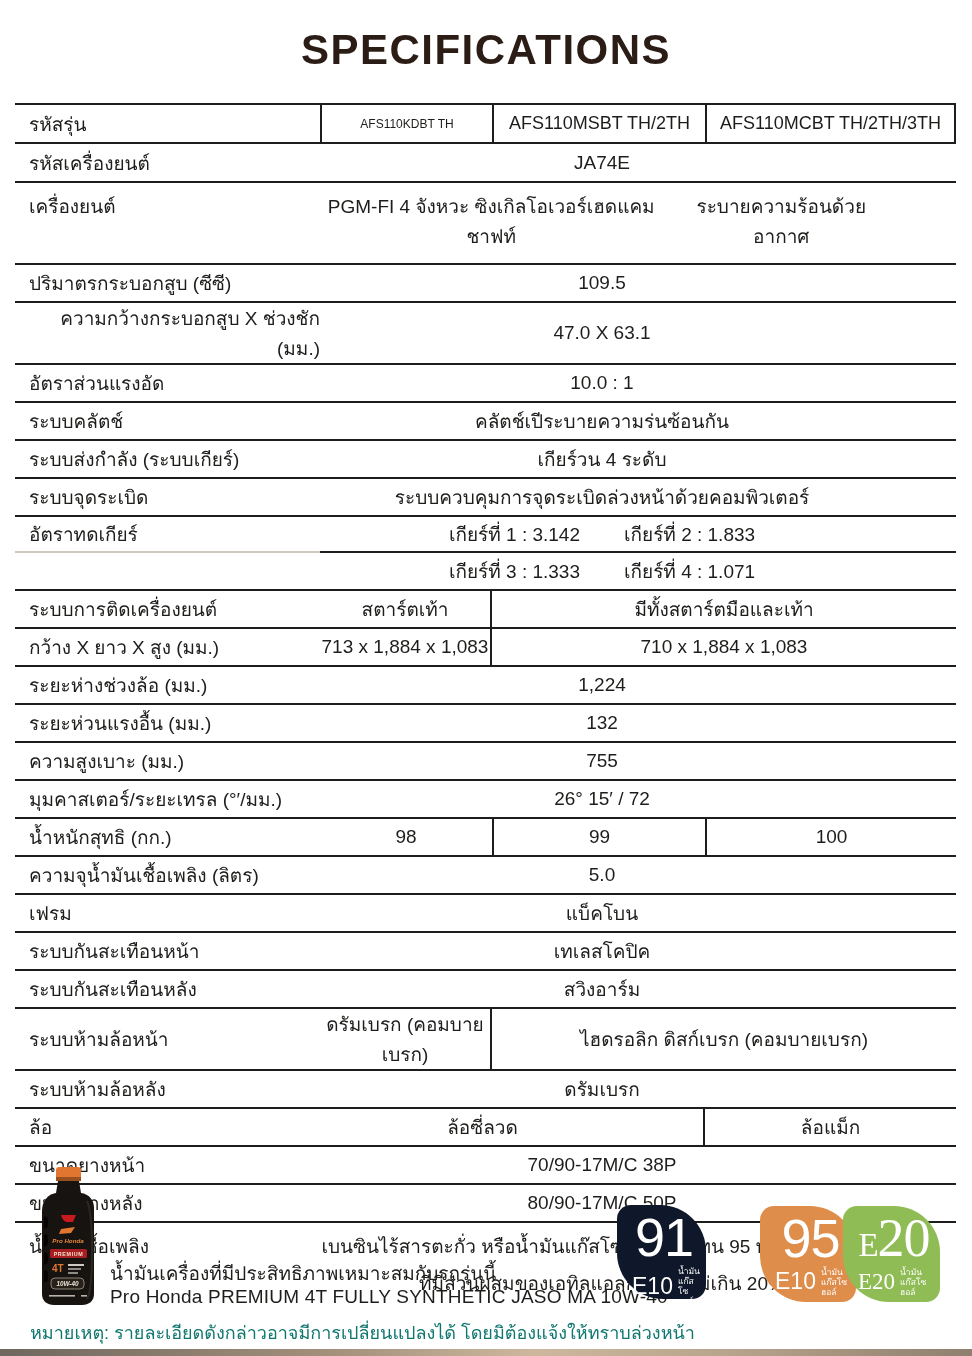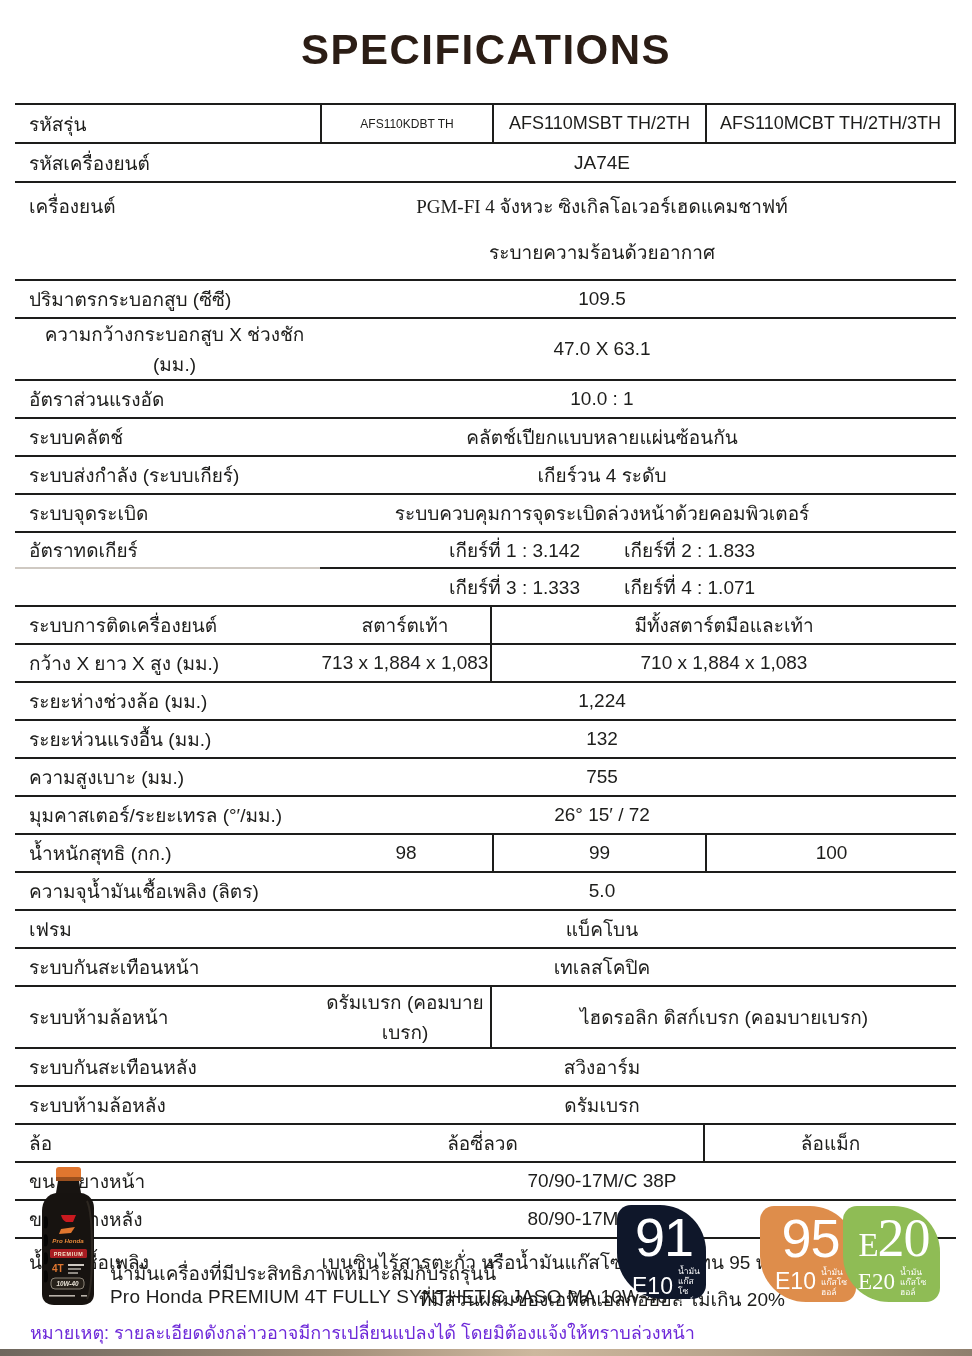--- a/index.html
+++ b/index.html
@@ -18,55 +18,55 @@
     position:absolute; top:103px; left:15px; width:941px;
     border-top:2px solid #1d1d1b; font-size:19px;
   }
   .r {
     display:grid; grid-template-columns:305px 172px 213px 251px;
     border-bottom:2px solid #1d1d1b; min-height:36px;
   }
   .r.noline { border-bottom:none; }
   .lab {
     grid-column:1/2; display:flex; align-items:center;
-    padding-left:14px; text-align:center;
+    padding-left:14px; text-align:right;
   }
   .val {
     display:flex; align-items:center; justify-content:center;
     text-align:center; align-self:stretch;
   }
   .c1 { grid-column:2/3; }
   .c2 { grid-column:3/4; }
   .c3 { grid-column:4/5; }
   .span-all { grid-column:2/5; padding-right:72px; }
   .span-23  { grid-column:3/5; }
   .span-12  { grid-column:2/4; padding-right:58px; }
   .bl { border-left:2px solid #1d1d1b; }
   .br { border-right:2px solid #1d1d1b; }
   
   .r-engine .lab { align-items:flex-start; padding-top:8px; }
   .val-stack {
     grid-column:2/5; padding:8px 72px 12px 0;
-    display:flex; flex-direction:column; justify-content:center;
-    gap:16px; text-align:center;font-family:Liberation Serif, serif;
+    display:flex; justify-content:center;
+    gap:16px; text-align:center;
   }
   
   .gear-flex { display:flex; justify-content:center; gap:44px; }
   .sep-split { height:2px; width:100%;
     background:linear-gradient(90deg,#cfc9c2 0,#cfc9c2 305px,#1d1d1b 305px,#1d1d1b 100%); }
   
   .fuel-stack {
     grid-column:2/5; padding:8px 72px 10px 0;
     display:flex; flex-direction:column; justify-content:center;
     gap:7px; text-align:center;
   }
   
   .oil-line1 { position:absolute; left:110px; top:1258px; font-size:19px; }
   .oil-line2 { position:absolute; left:110px; top:1286px; font-size:19px; letter-spacing:.2px; }
-  .note { position:absolute; left:30px; top:1318px; font-size:18px; color:#6d28d9; }
+  .note { position:absolute; left:30px; top:1318px; font-size:18px; color:#0f766e; }
   .bottle { position:absolute; left:35px; top:1167px; width:66px; height:140px; }
   
   .badge {
     position:absolute; color:#fff;
     border-radius:14px 46px 14px 46px;
     display:flex; flex-direction:column; justify-content:space-between;
     padding:4px 8px 13px 13px; box-sizing:border-box;
   }
   .badge-1 { left:617px; top:1205px; width:89px;  height:94px; }
   .badge-2 { left:760px; top:1206px; width:96px;  height:96px; }
@@ -123,21 +123,21 @@
       <div class="val span-all">47.0 X 63.1</div>
     </div>
 
     <div class="r">
       <div class="lab">อัตราส่วนแรงอัด</div>
       <div class="val span-all">10.0 : 1</div>
     </div>
 
     <div class="r">
       <div class="lab">ระบบคลัตช์</div>
-      <div class="val span-all">คลัตช์เปียกแบบหลายแผ่นซ้อนกัน</div>
+      <div class="val span-all">คลัตช์เปีระบายความร่นซ้อนกัน</div>
     </div>
 
     <div class="r">
       <div class="lab">ระบบส่งกำลัง (ระบบเกียร์)</div>
       <div class="val span-all">เกียร์วน 4 ระดับ</div>
     </div>
 
     <div class="r">
       <div class="lab">ระบบจุดระเบิด</div>
       <div class="val span-all">ระบบควบคุมการจุดระเบิดล่วงหน้าด้วยคอมพิวเตอร์</div>
@@ -211,28 +211,28 @@
       <div class="lab">เฟรม</div>
       <div class="val span-all">แบ็คโบน</div>
     </div>
 
     <div class="r">
       <div class="lab">ระบบกันสะเทือนหน้า</div>
       <div class="val span-all">เทเลสโคปิค</div>
     </div>
 
     <div class="r">
+      <div class="lab">ระบบกันสะเทือนหลัง</div>
+      <div class="val span-all">สวิงอาร์ม</div>
+    </div>
+
+    <div class="r">
       <div class="lab">ระบบห้ามล้อหน้า</div>
       <div class="val c1 br">ดรัมเบรก (คอมบายเบรก)</div>
       <div class="val span-23">ไฮดรอลิก ดิสก์เบรก (คอมบายเบรก)</div>
-    </div>
-
-    <div class="r">
-      <div class="lab">ระบบกันสะเทือนหลัง</div>
-      <div class="val span-all">สวิงอาร์ม</div>
     </div>
 
     <div class="r">
       <div class="lab">ระบบห้ามล้อหลัง</div>
       <div class="val span-all">ดรัมเบรก</div>
     </div>
 
     <div class="r">
       <div class="lab">ล้อ</div>
       <div class="val span-12 br">ล้อซี่ลวด</div>

